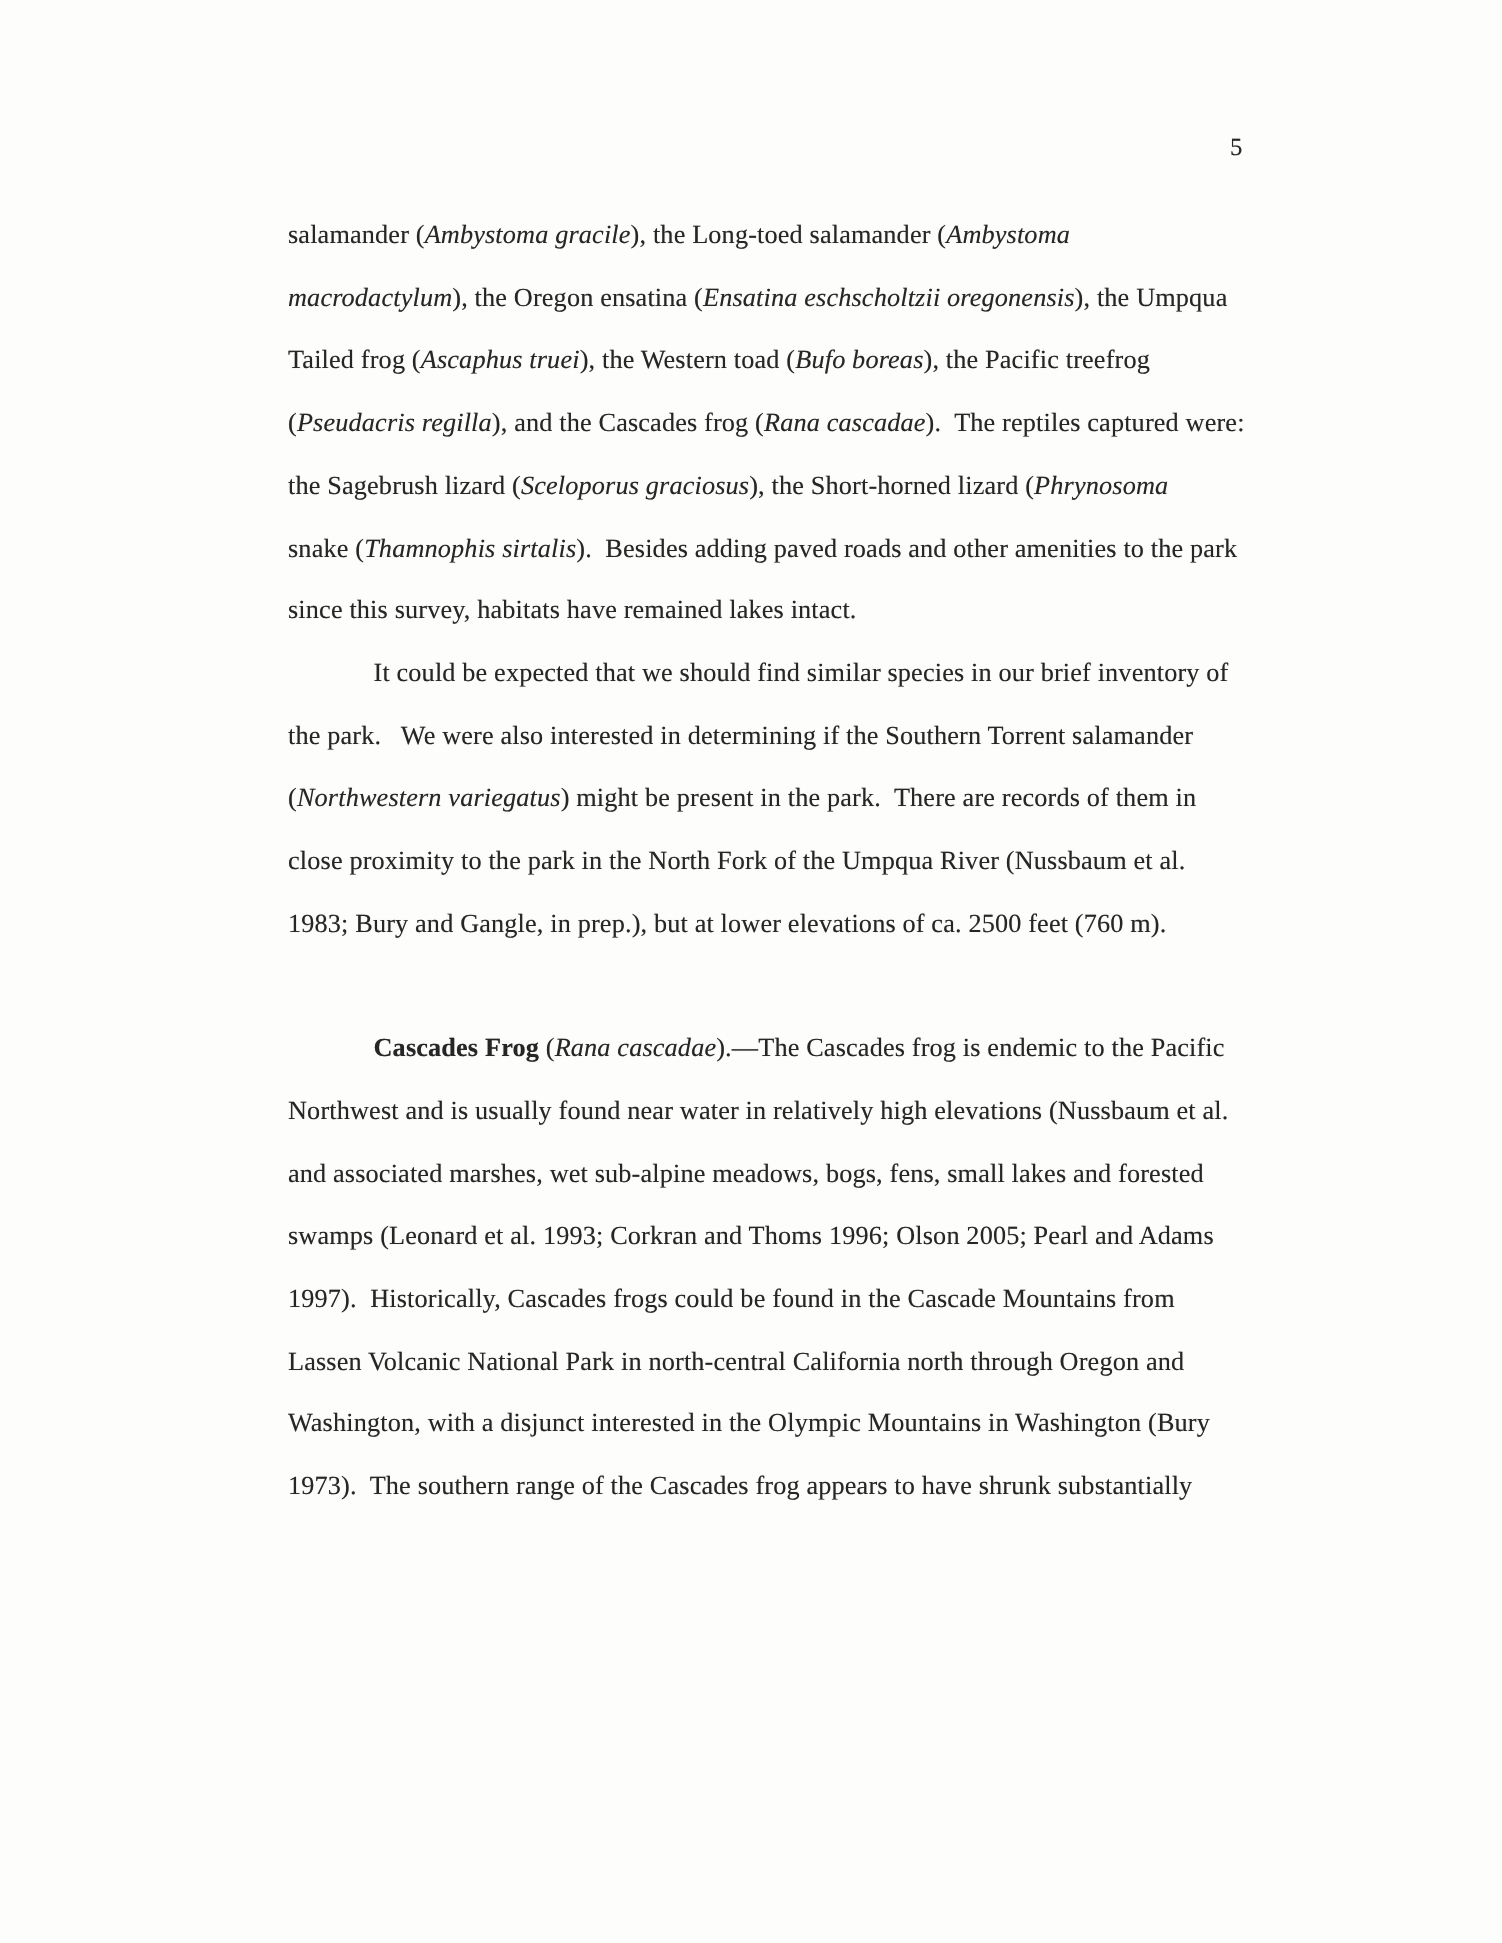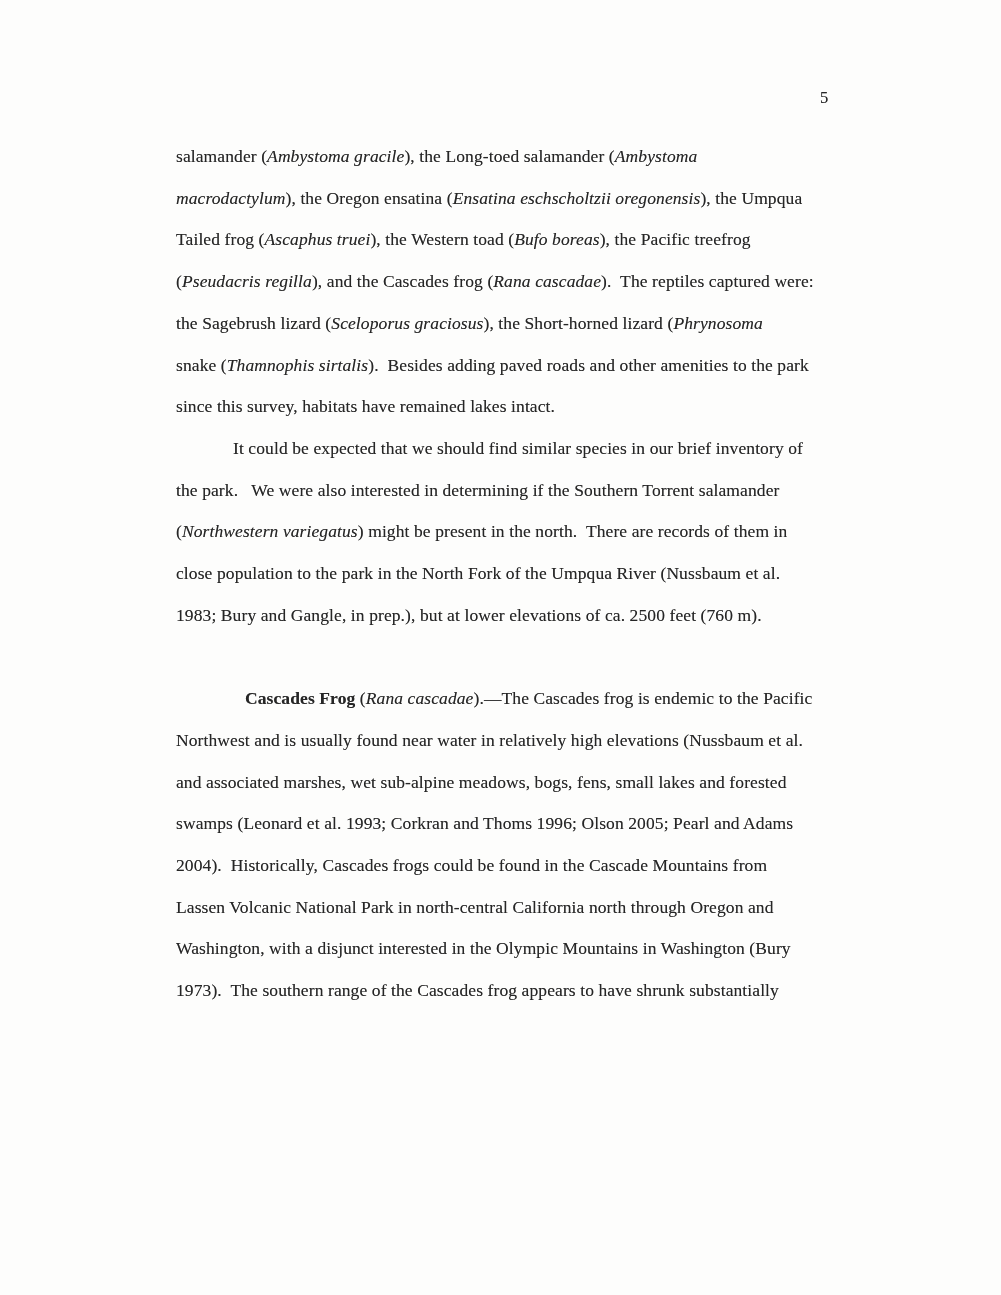--- a/index.html
+++ b/index.html
@@ -16,59 +16,59 @@
   .page-number {
     position: absolute;
     top: 88px;
     left: 820px;
     font-size: 16.5px;
     line-height: 20px;
   }
   .text-block {
     position: absolute;
     top: 136px;
-    left: 176px;
+    left: 192px;
     width: 700px;
     font-size: 17.5px;
     line-height: 41.7px;
     letter-spacing: 0.1px;
   }
   .paragraph { margin: 0; }
   .paragraph.space-before { margin-top: 41.7px; }
   .line { white-space: pre; }
   .line.indent { padding-left: 57px; }
-  .text-block b { font-weight: bold; margin-left: 12px; }
+  .text-block b { font-weight: bold; }
   .text-block i { font-style: italic; }
 </style>
 </head>
 <body>
 
 <div class="page">
   <div class="page-number">5</div>
   <div class="text-block">
       <div class="paragraph">
         <div class="line"><span>salamander (</span><i>Ambystoma gracile</i><span>), the Long-toed salamander (</span><i>Ambystoma</i></div>
         <div class="line"><i>macrodactylum</i><span>), the Oregon ensatina (</span><i>Ensatina eschscholtzii oregonensis</i><span>), the Umpqua</span></div>
         <div class="line"><span>Tailed frog (</span><i>Ascaphus truei</i><span>), the Western toad (</span><i>Bufo boreas</i><span>), the Pacific treefrog</span></div>
         <div class="line"><span>(</span><i>Pseudacris regilla</i><span>), and the Cascades frog (</span><i>Rana cascadae</i><span>).  The reptiles captured were:</span></div>
         <div class="line"><span>the Sagebrush lizard (</span><i>Sceloporus graciosus</i><span>), the Short-horned lizard (</span><i>Phrynosoma</i></div>
         <div class="line"><span>snake (</span><i>Thamnophis sirtalis</i><span>).  Besides adding paved roads and other amenities to the park</span></div>
         <div class="line"><span>since this survey, habitats have remained lakes intact.</span></div>
       </div>
       <div class="paragraph">
         <div class="line indent"><span>It could be expected that we should find similar species in our brief inventory of</span></div>
         <div class="line"><span>the park.   We were also interested in determining if the Southern Torrent salamander</span></div>
-        <div class="line"><span>(</span><i>Northwestern variegatus</i><span>) might be present in the north.  There are records of them in</span></div>
-        <div class="line"><span>close population to the park in the North Fork of the Umpqua River (Nussbaum et al.</span></div>
+        <div class="line"><span>(</span><i>Northwestern variegatus</i><span>) might be present in the park.  There are records of them in</span></div>
+        <div class="line"><span>close proximity to the park in the North Fork of the Umpqua River (Nussbaum et al.</span></div>
         <div class="line"><span>1983; Bury and Gangle, in prep.), but at lower elevations of ca. 2500 feet (760 m).</span></div>
       </div>
       <div class="paragraph space-before">
         <div class="line indent"><b>Cascades Frog</b><span> (</span><i>Rana cascadae</i><span>).—The Cascades frog is endemic to the Pacific</span></div>
         <div class="line"><span>Northwest and is usually found near water in relatively high elevations (Nussbaum et al.</span></div>
         <div class="line"><span>and associated marshes, wet sub-alpine meadows, bogs, fens, small lakes and forested</span></div>
         <div class="line"><span>swamps (Leonard et al. 1993; Corkran and Thoms 1996; Olson 2005; Pearl and Adams</span></div>
-        <div class="line"><span>2004).  Historically, Cascades frogs could be found in the Cascade Mountains from</span></div>
+        <div class="line"><span>1997).  Historically, Cascades frogs could be found in the Cascade Mountains from</span></div>
         <div class="line"><span>Lassen Volcanic National Park in north-central California north through Oregon and</span></div>
         <div class="line"><span>Washington, with a disjunct interested in the Olympic Mountains in Washington (Bury</span></div>
         <div class="line"><span>1973).  The southern range of the Cascades frog appears to have shrunk substantially</span></div>
       </div>
     </div>
 </div>
 
 </body></html>

